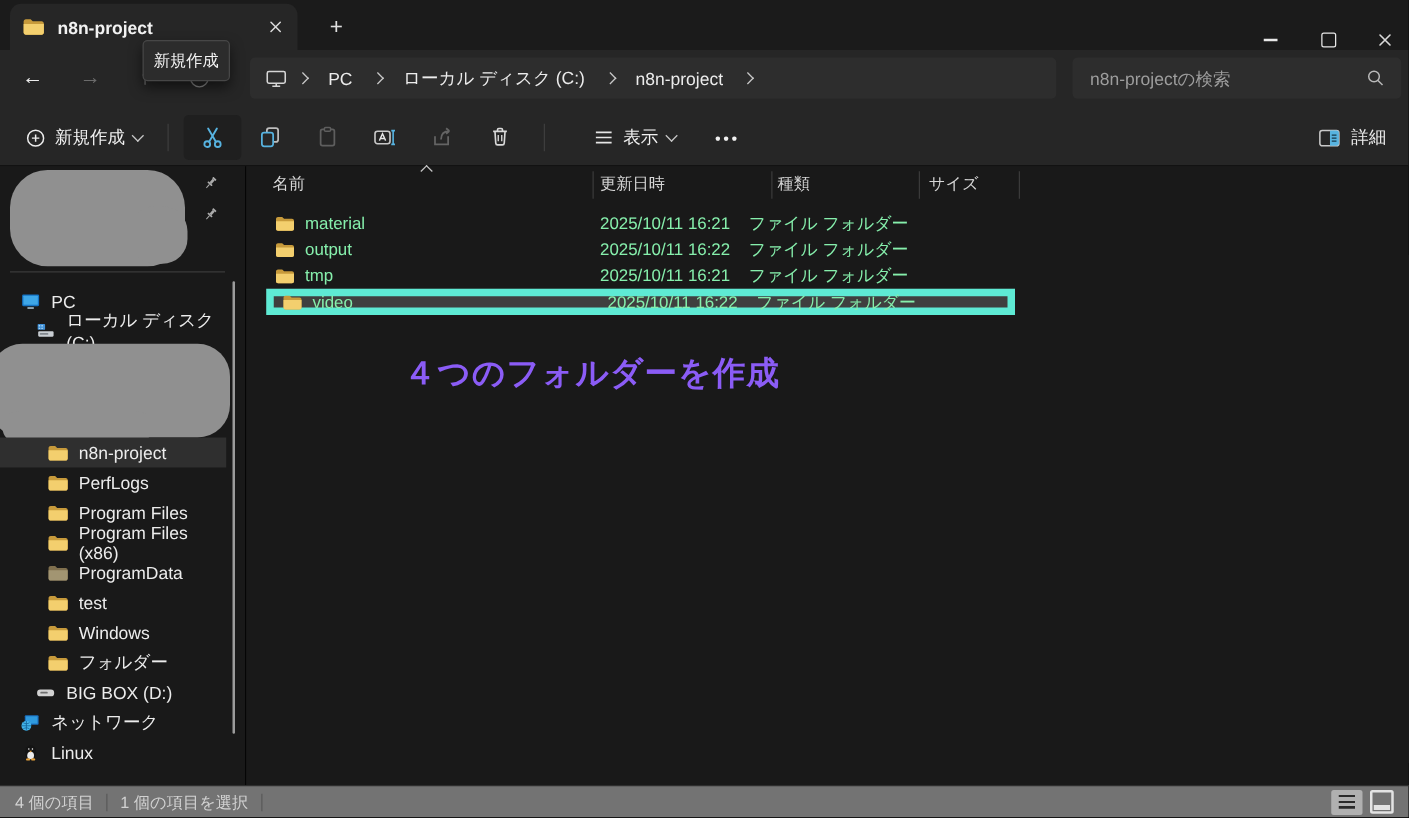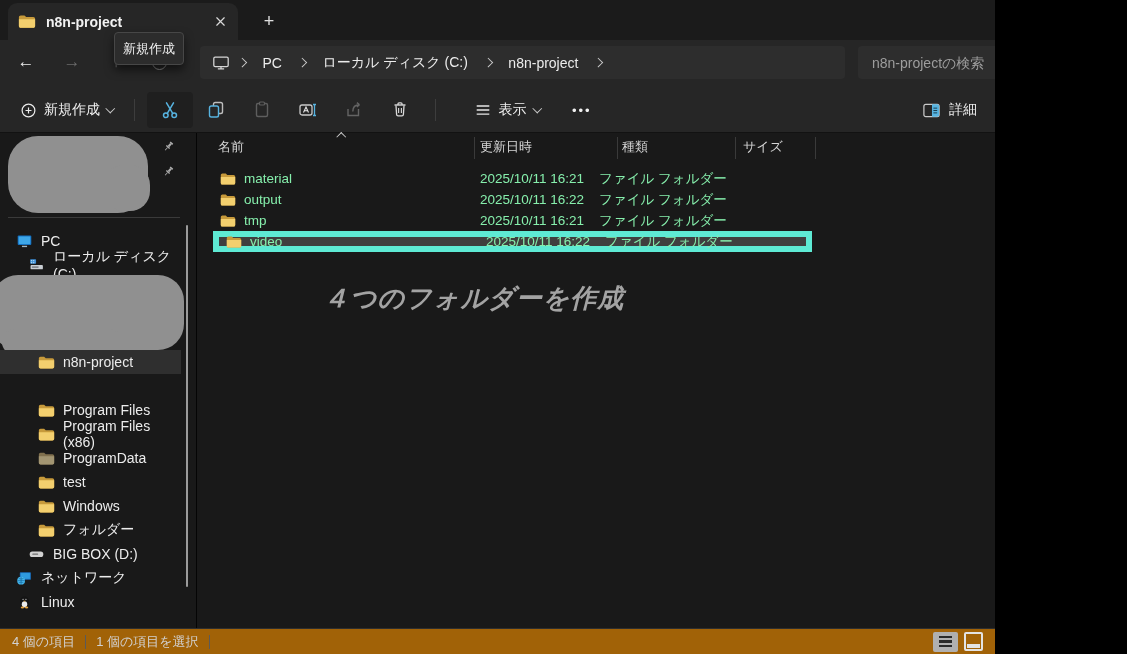--- a/index.html
+++ b/index.html
@@ -1,16 +1,16 @@
 <!DOCTYPE html>
 <html><head>
 <meta charset="utf-8">
 <style>
   html,body{margin:0;padding:0;background:#000;}
-  .screen{position:relative;width:995px;height:654px;background:#191919;overflow:hidden;
+  .screen{position:relative;width:1127px;height:654px;background:#191919;overflow:hidden;
           font-family:"Liberation Sans","DejaVu Sans",sans-serif;color:#f0f0f0;
           -webkit-font-smoothing:antialiased;}
   
   .titlebar{position:absolute;left:0;top:0;width:100%;height:40px;background:#1b1b1b;}
   .tab{position:absolute;left:8px;top:3px;width:230px;height:37px;background:#262626;
        border-radius:9px 9px 0 0;display:flex;align-items:center;padding:0 10px;box-sizing:border-box;}
   .tab-title{font-size:14px;font-weight:bold;margin-left:10px;color:#f2f2f2;}
   .xbtn{margin-left:auto;width:16px;height:16px;display:flex;align-items:center;justify-content:center;}
   .newtab{position:absolute;left:256px;top:8px;width:26px;height:26px;display:flex;align-items:center;
           justify-content:center;font-size:18px;color:#e0e0e0;}
@@ -68,24 +68,24 @@
   .colsep{position:absolute;top:4px;width:1px;height:22px;background:#3a3a3a;}
   .chev-u{position:absolute;left:141px;top:1px;width:5.5px;height:5.5px;border-right:1.3px solid #c9c9c9;
           border-bottom:1.3px solid #c9c9c9;transform:rotate(-135deg);}
   .frow{position:absolute;left:16px;width:599px;height:21px;display:flex;align-items:center;
         font-size:13.5px;color:#86efac;box-sizing:border-box;}
   .frow.sel{background:#3f3f3f;border:6px solid #5eead4;}
   .fic{width:16px;height:14px;margin-left:7px;flex:0 0 auto;}
   .fname{margin-left:8px;}
   .fdate{position:absolute;left:267px;}
   .ftype{position:absolute;left:386px;}
-  .annotation{position:absolute;left:126px;top:148px;font-size:26px;font-weight:bold;font-style:italic;
-              color:#a3a3a3;letter-spacing:1px;white-space:nowrap;}
-  
-  .statusbar{position:absolute;left:0;bottom:0;width:100%;height:26px;background:#a16207;
+  .annotation{position:absolute;left:126px;top:148px;font-size:26px;font-weight:bold;
+              color:#8b5cf6;letter-spacing:1px;white-space:nowrap;}
+  
+  .statusbar{position:absolute;left:0;bottom:0;width:100%;height:26px;background:#737373;
              border-top:1px solid #2e2e2e;display:flex;align-items:center;padding:0 12px;
              box-sizing:border-box;font-size:13px;color:#d2d2d2;}
   .st-div{width:1px;height:14px;background:#5a5a5a;margin:0 10px;}
   .st-right{margin-left:auto;display:flex;align-items:center;gap:6px;}
   .sb-ic1{width:25px;height:20px;background:#b0b0b0;border-radius:2px;display:flex;align-items:center;justify-content:center;}
   .sb-ic1 .lines{width:13px;height:11px;background:repeating-linear-gradient(#2a2a2a 0 2px,transparent 2px 4.5px);}
   .sb-ic2{width:15px;height:15px;border:2px solid #e3e3e3;border-radius:2px;position:relative;}
   .sb-ic2::after{content:"";position:absolute;left:1px;right:1px;bottom:1px;height:4px;background:#e3e3e3;}
   svg{display:block;}
 </style>
@@ -337,20 +337,26 @@
 
     <div class="blob blob2"></div>
     <div class="blob blob2b"></div>
 
     <div class="sb-row pl3 sel" style="top:217px">
       <svg class="ic16" viewBox="0 0 20 16">
           <use href="#icf"></use>
         </svg>
       <span>n8n-project</span>
     </div>
+    <div class="sb-row pl3" style="top:241px">
+      <svg class="ic16" viewBox="0 0 20 16">
+          <use href="#icf"></use>
+        </svg>
+      <span>PerfLogs</span>
+    </div>
     <div class="sb-row pl3" style="top:265px">
       <svg class="ic16" viewBox="0 0 20 16">
           <use href="#icf"></use>
         </svg>
       <span>Program Files</span>
     </div>
     <div class="sb-row pl3" style="top:289px">
       <svg class="ic16" viewBox="0 0 20 16">
           <use href="#icf"></use>
         </svg>

